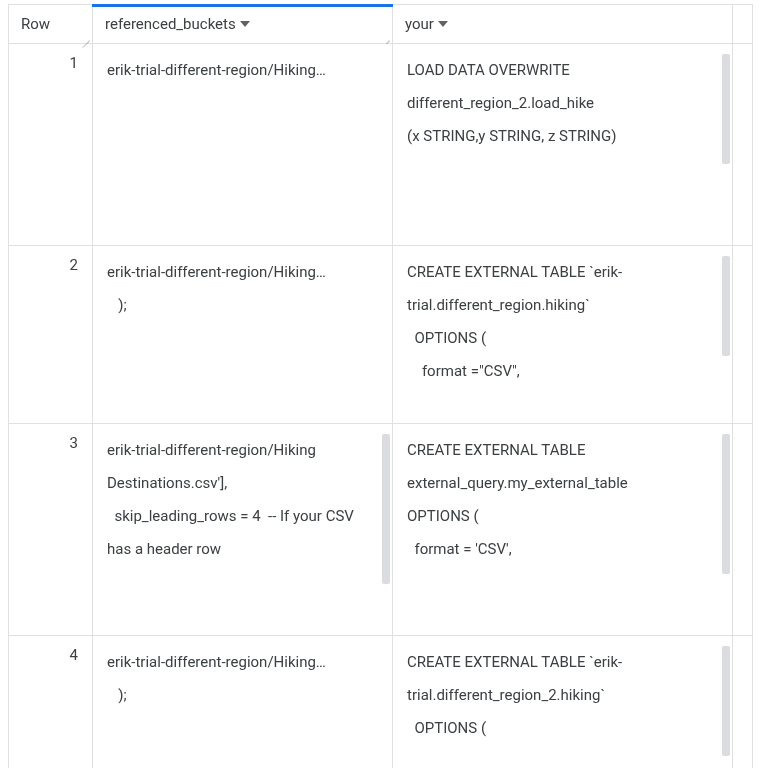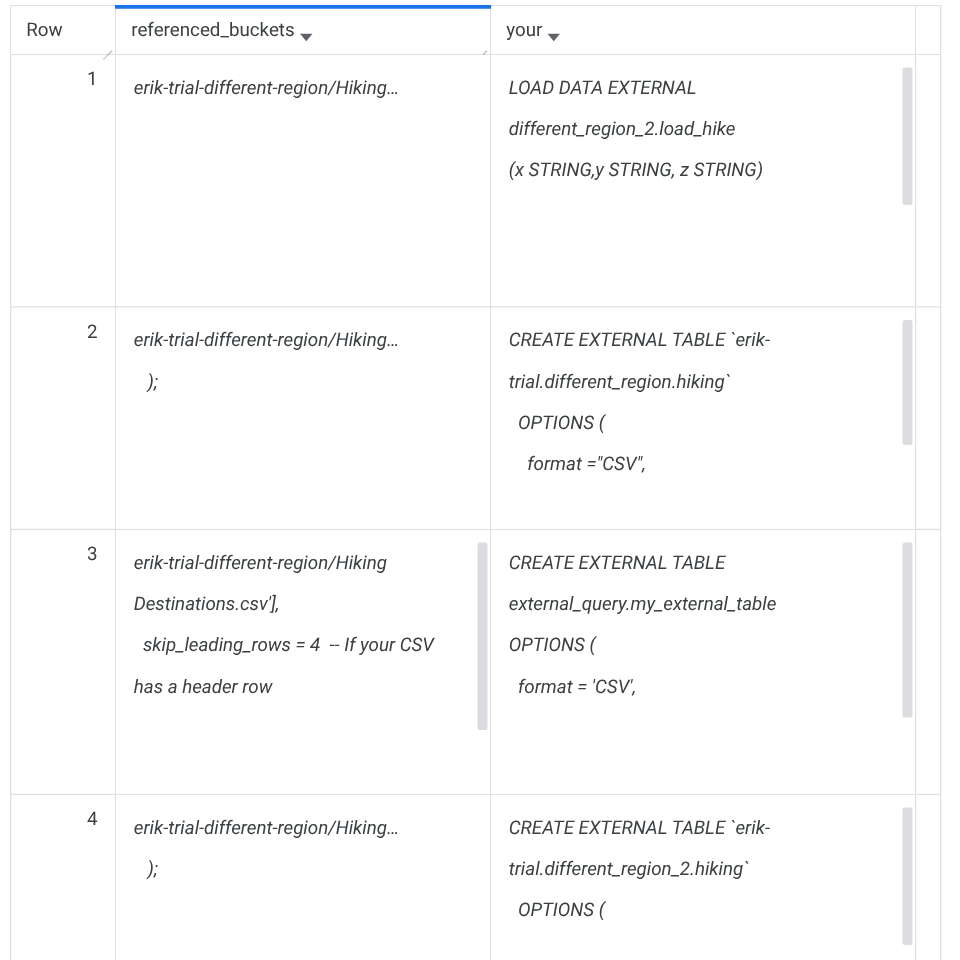--- a/index.html
+++ b/index.html
@@ -37,21 +37,21 @@
   
   .accent-top::before {
     content: "";
     position: absolute;
     left: -1px; right: -1px; top: -1px;
     height: 3px;
     background: #1a73e8;
   }
   .th-flex {
     display: flex;
-    align-items: flex-end;
+    align-items: center;
     gap: 4px;
   }
   .sort-arrow {
     width: 0; height: 0;
     border-left: 5px solid transparent;
     border-right: 5px solid transparent;
     border-top: 6px solid #5f6368;
     display: inline-block;
   }
   .resize-grip {
@@ -87,21 +87,20 @@
     position: relative;
   }
   .cell-inner {
     padding: 10px 18px 10px 14px;
     line-height: 2.2;
     height: 100%;
     overflow: hidden;
     white-space: pre-wrap;
     word-break: break-word;
     font-family: inherit;
-    font-style: italic;
   }
   .scroll-thumb {
     position: absolute;
     right: 2px;
     width: 8px;
     background: #dadce0;
     border-radius: 2px;
   }
   
   .r1 td { height: 202px; }
@@ -142,21 +141,21 @@
       <th></th>
     </tr>
   </thead>
   <tbody id="tbody">
       <tr class="r1">
         <td class="rownum">1</td>
         <td class="cell">
           <div class="cell-inner">erik-trial-different-region/Hiking…</div>
         </td>
         <td class="cell">
-          <div class="cell-inner">LOAD DATA EXTERNAL different_region_2.load_hike
+          <div class="cell-inner">LOAD DATA OVERWRITE different_region_2.load_hike
 (x STRING,y STRING, z STRING)</div>
           <div class="scroll-thumb" style="top: 10px; height: 110px;"></div>
         </td>
         <td></td>
       </tr>
       <tr class="r2">
         <td class="rownum">2</td>
         <td class="cell">
           <div class="cell-inner">erik-trial-different-region/Hiking…
    );</div>

